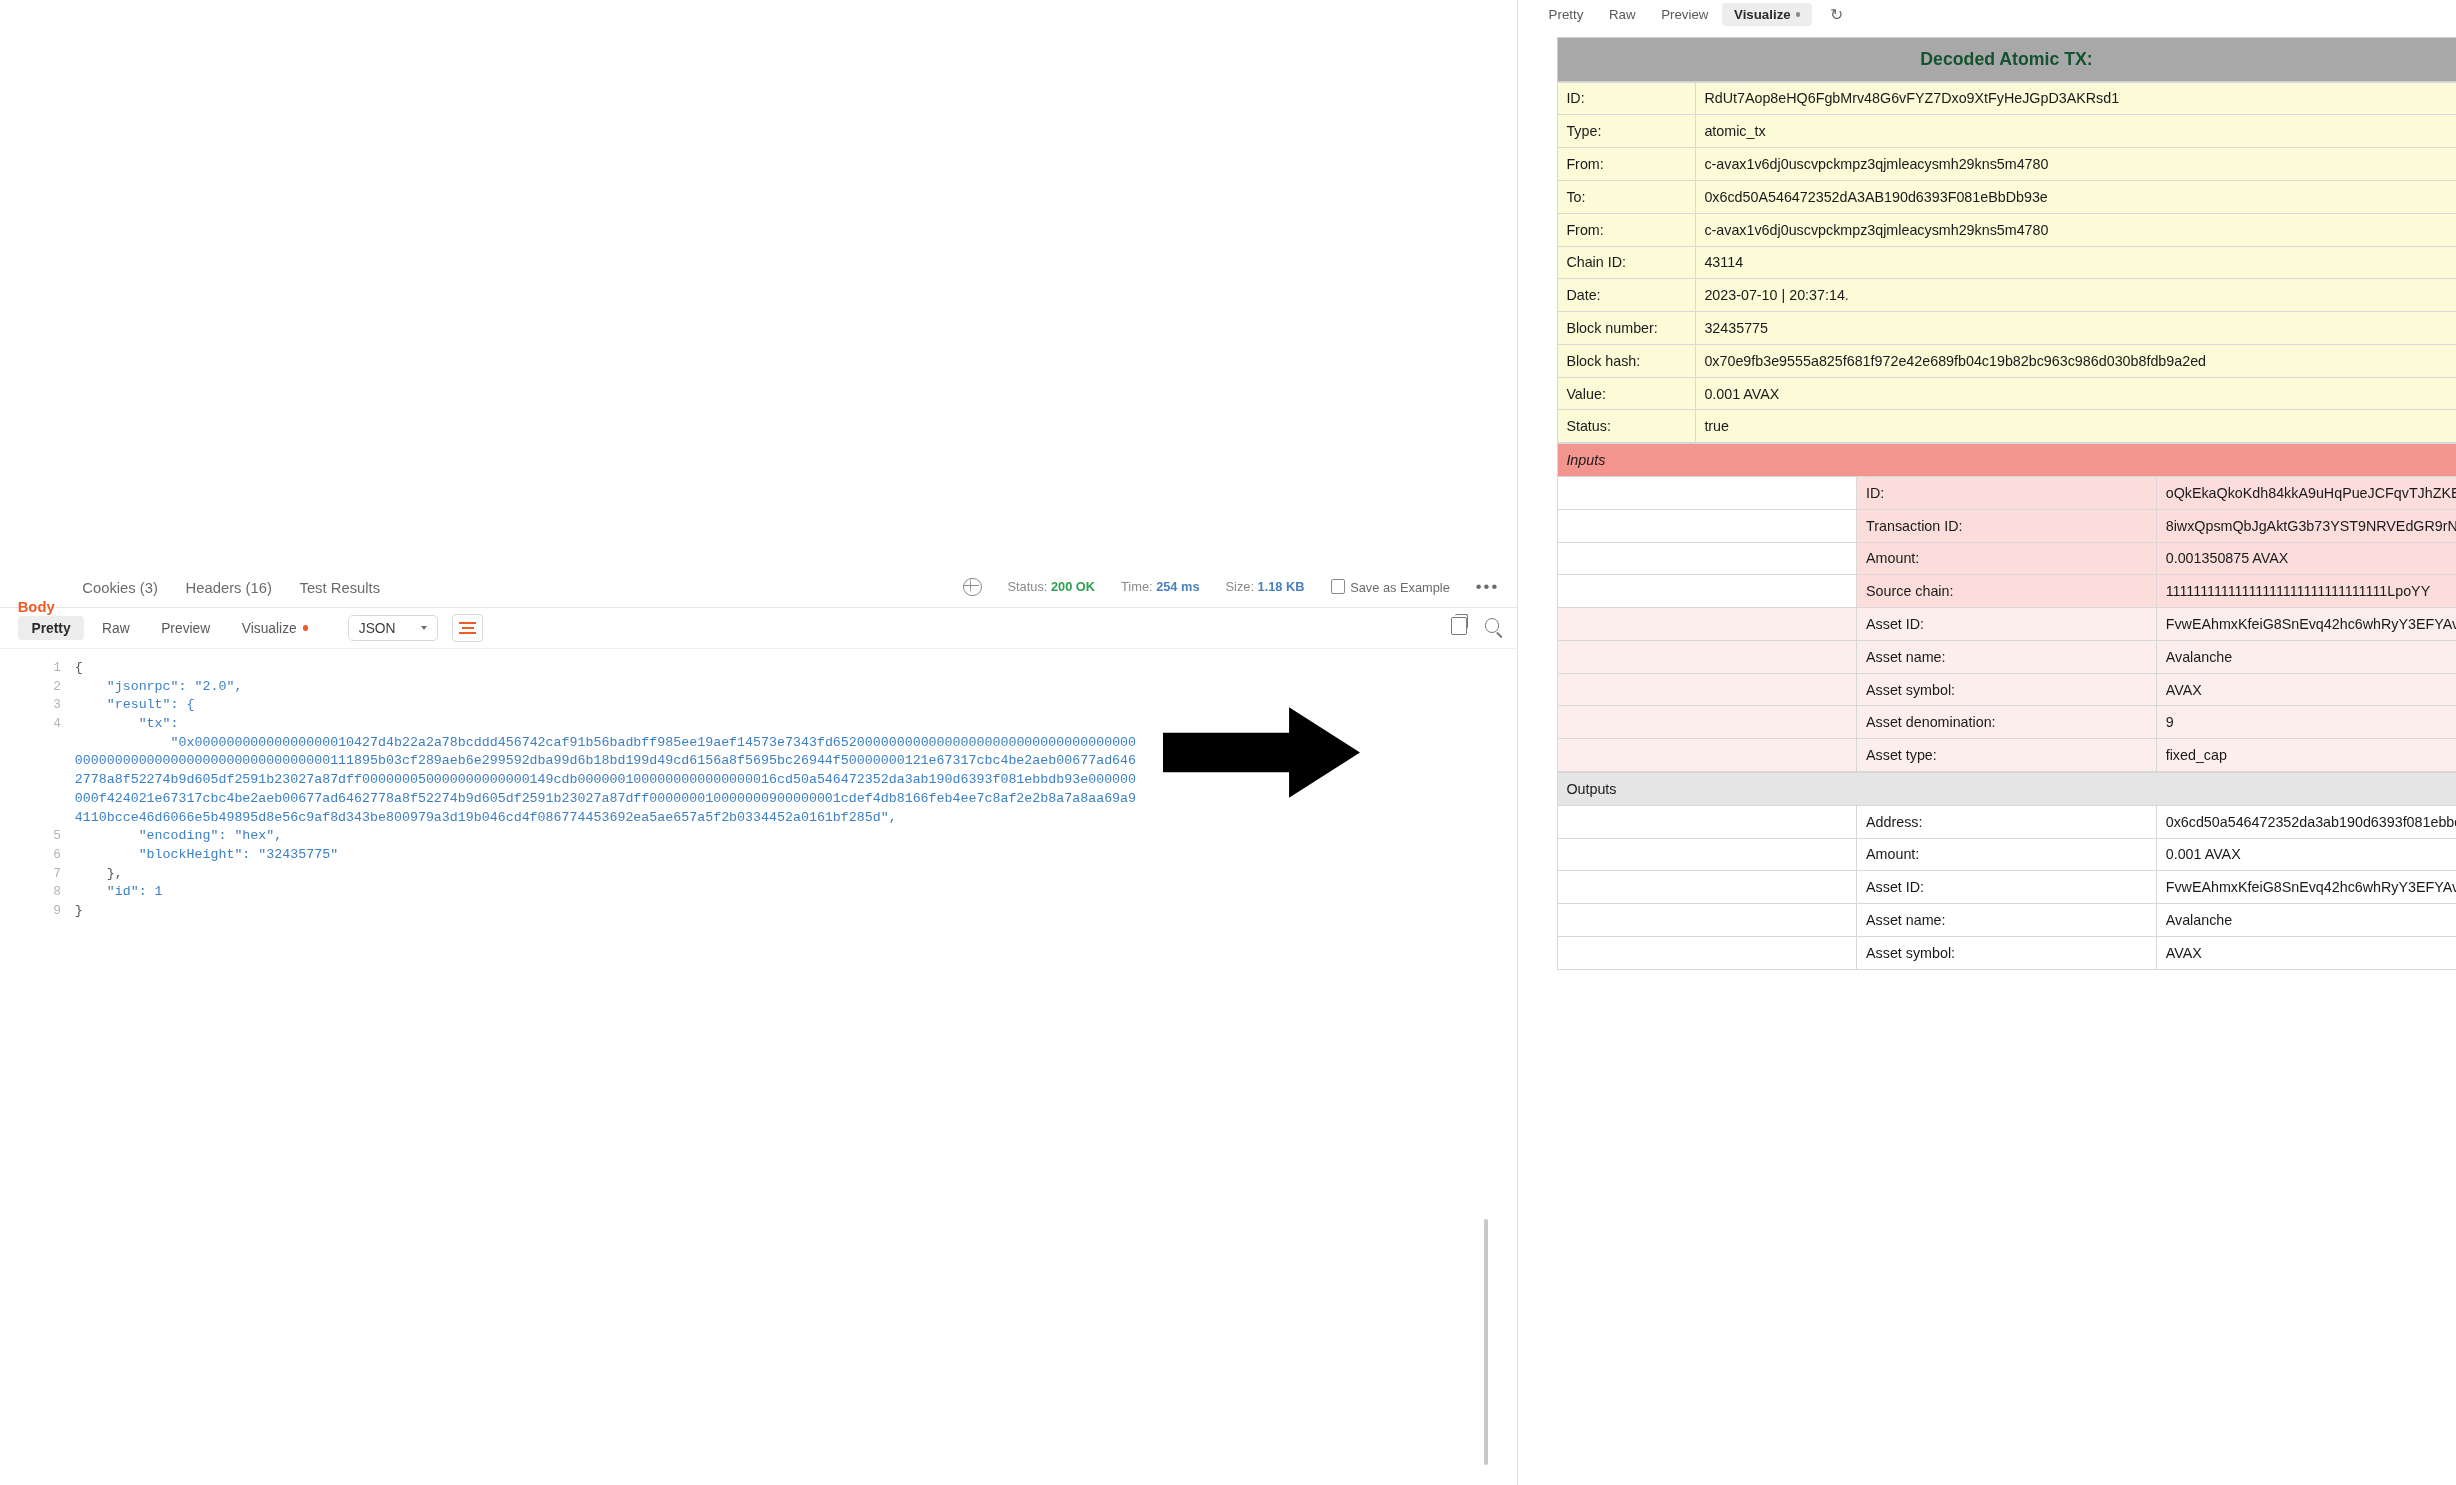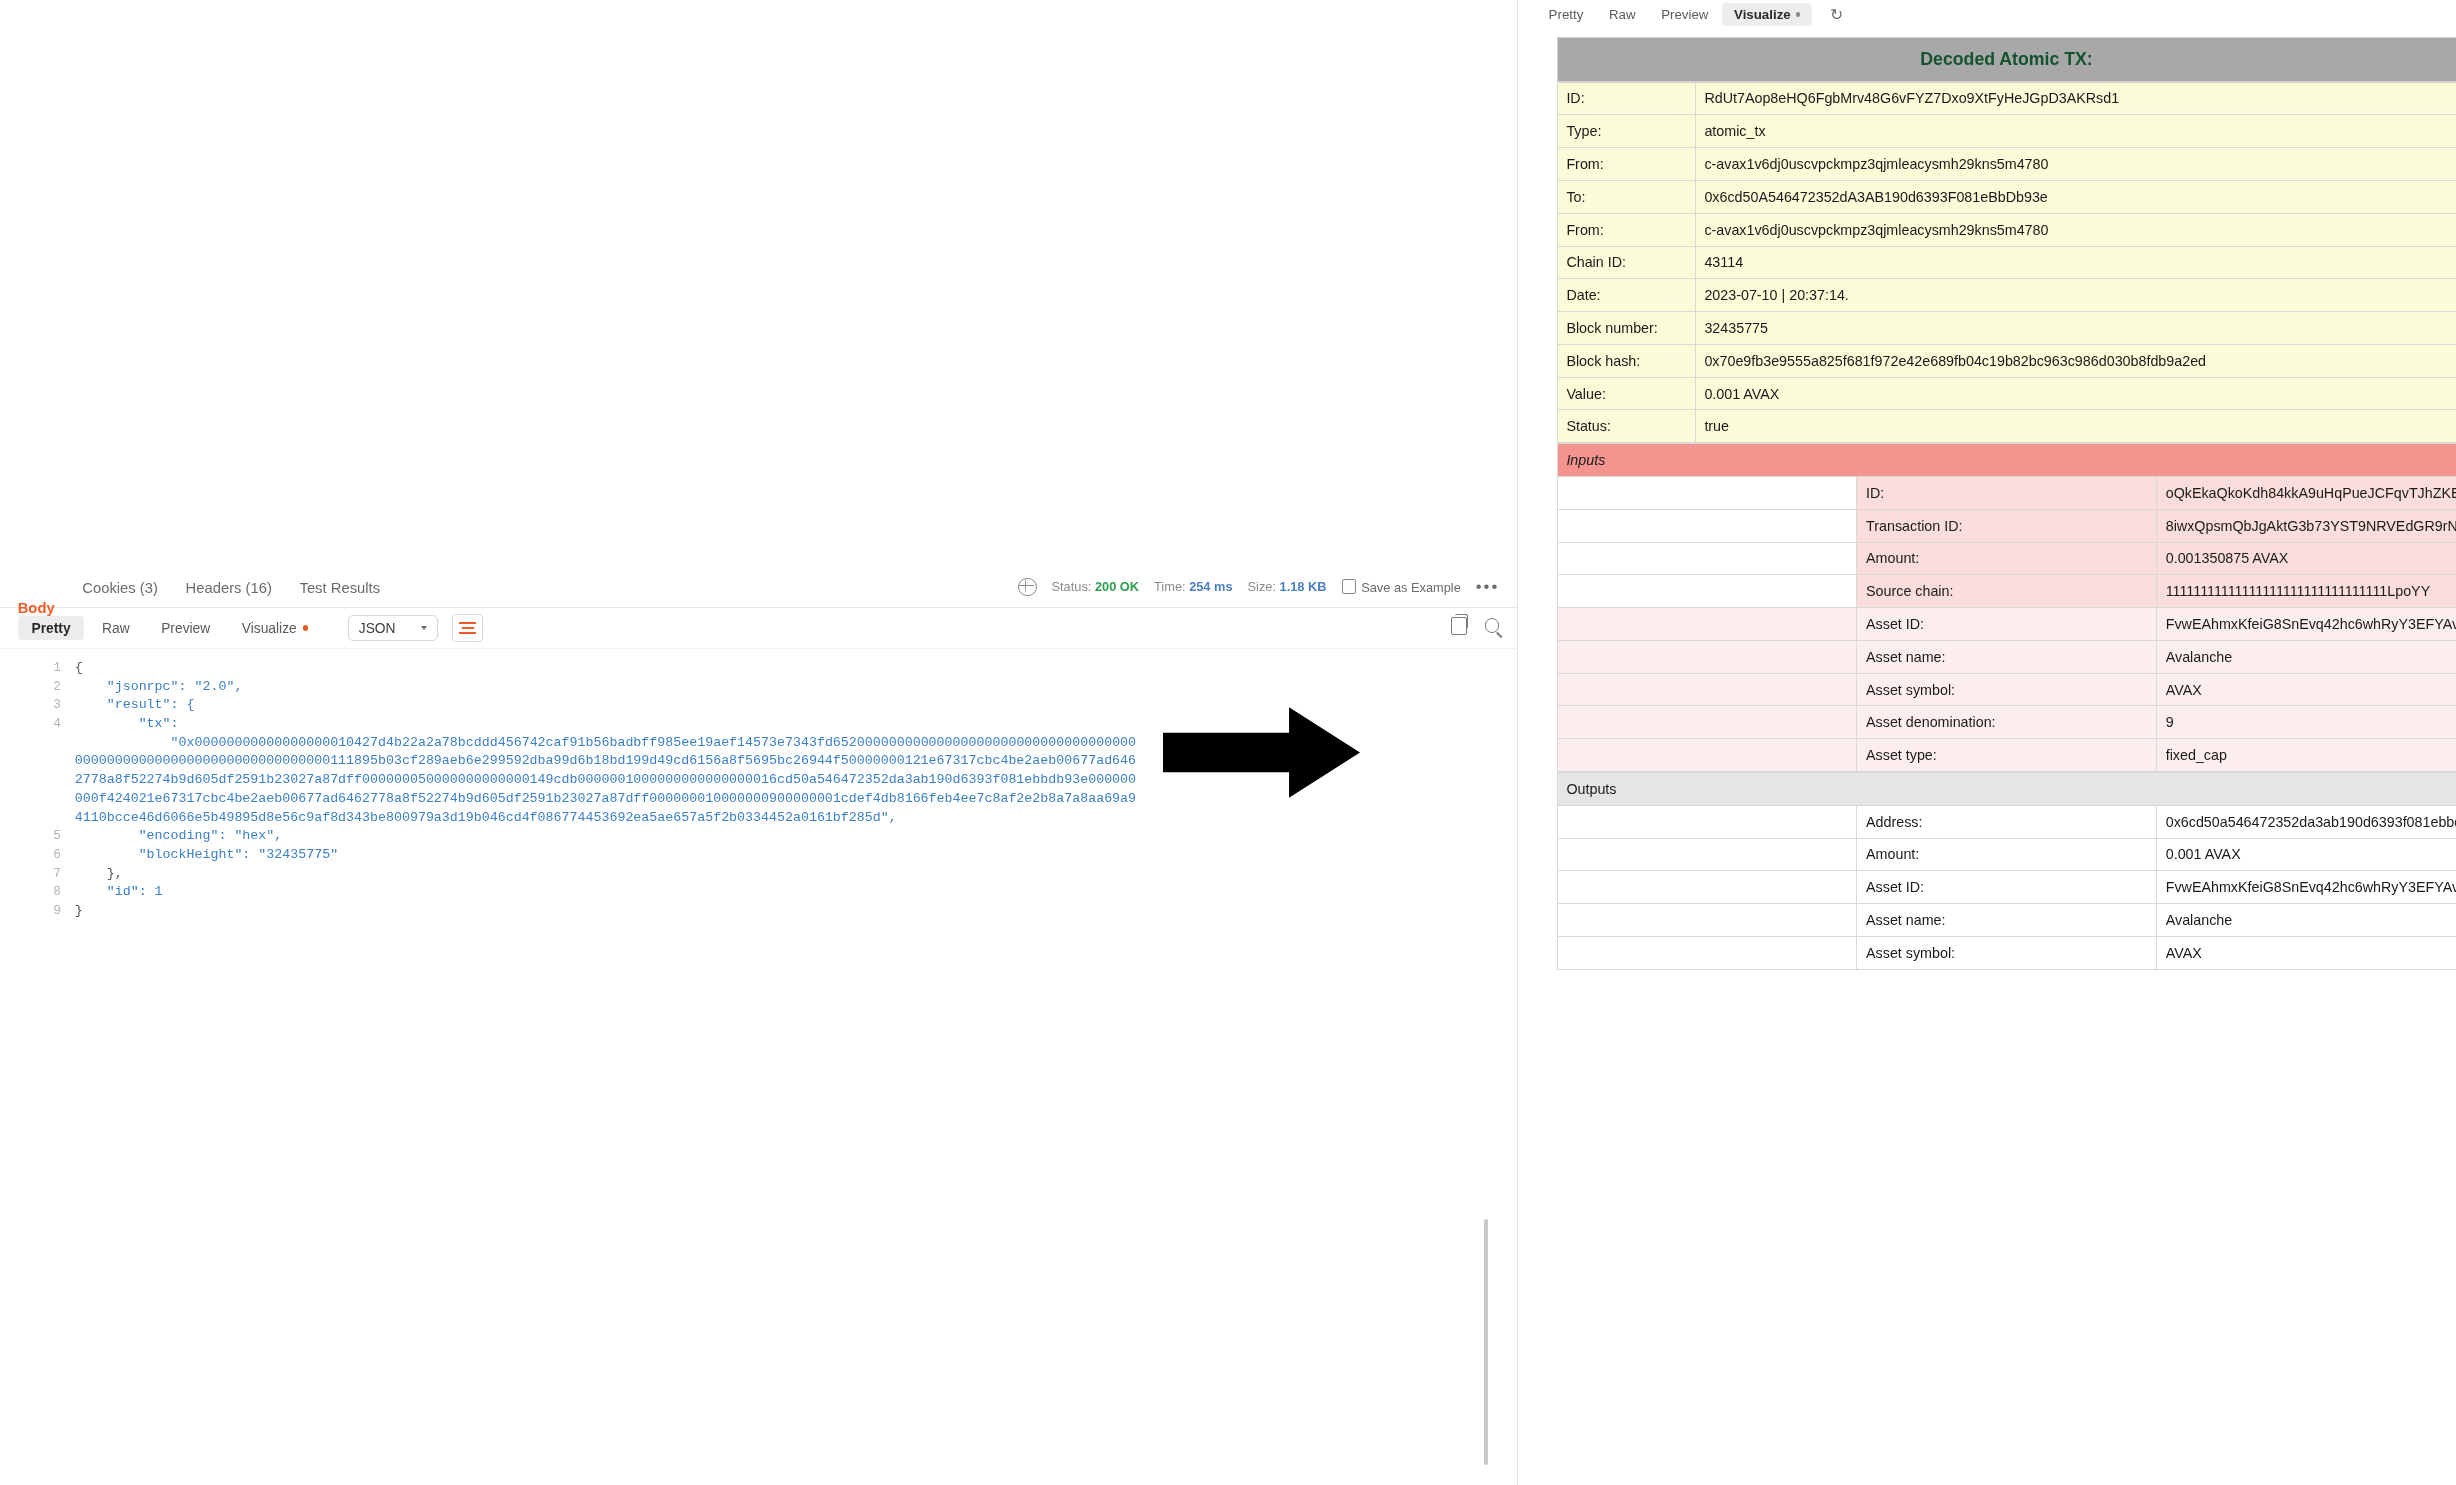--- a/index.html
+++ b/index.html
@@ -49,34 +49,34 @@
     color: #6b6b6b;
     margin-right: 27.6px;
     padding-bottom: 9.9px;
     position: relative;
     top: 4.9px;
     white-space: nowrap;
   }
   .tab-item.active {
     color: #ef5b25;
     font-weight: bold;
-    border-bottom: 2px solid #ec4899;
+    border-bottom: 4px solid #ec4899;
     margin-top: 42px;
   }
 
   .status-row {
     position: absolute;
     right: 17.7px;
     top: 7.9px;
     display: flex;
     align-items: center;
     font-size: 12.8px;
     color: #6b6b6b;
   }
-  .status-row .seg { margin-left: 15px; white-space: nowrap; }
+  .status-row .seg { margin-left: 26px; white-space: nowrap; }
   .status-row .label { color: #8a8a8a; }
   .status-row .val-ok { color: #2e9e4f; font-weight: bold; }
   .status-row .val { color: #4b7fbe; font-weight: bold; }
   .globe-icon {
     width: 16.7px; height: 16.7px;
     border: 1.5px solid #8a8a8a;
     border-radius: 50%;
     position: relative;
     display: inline-block;
   }

